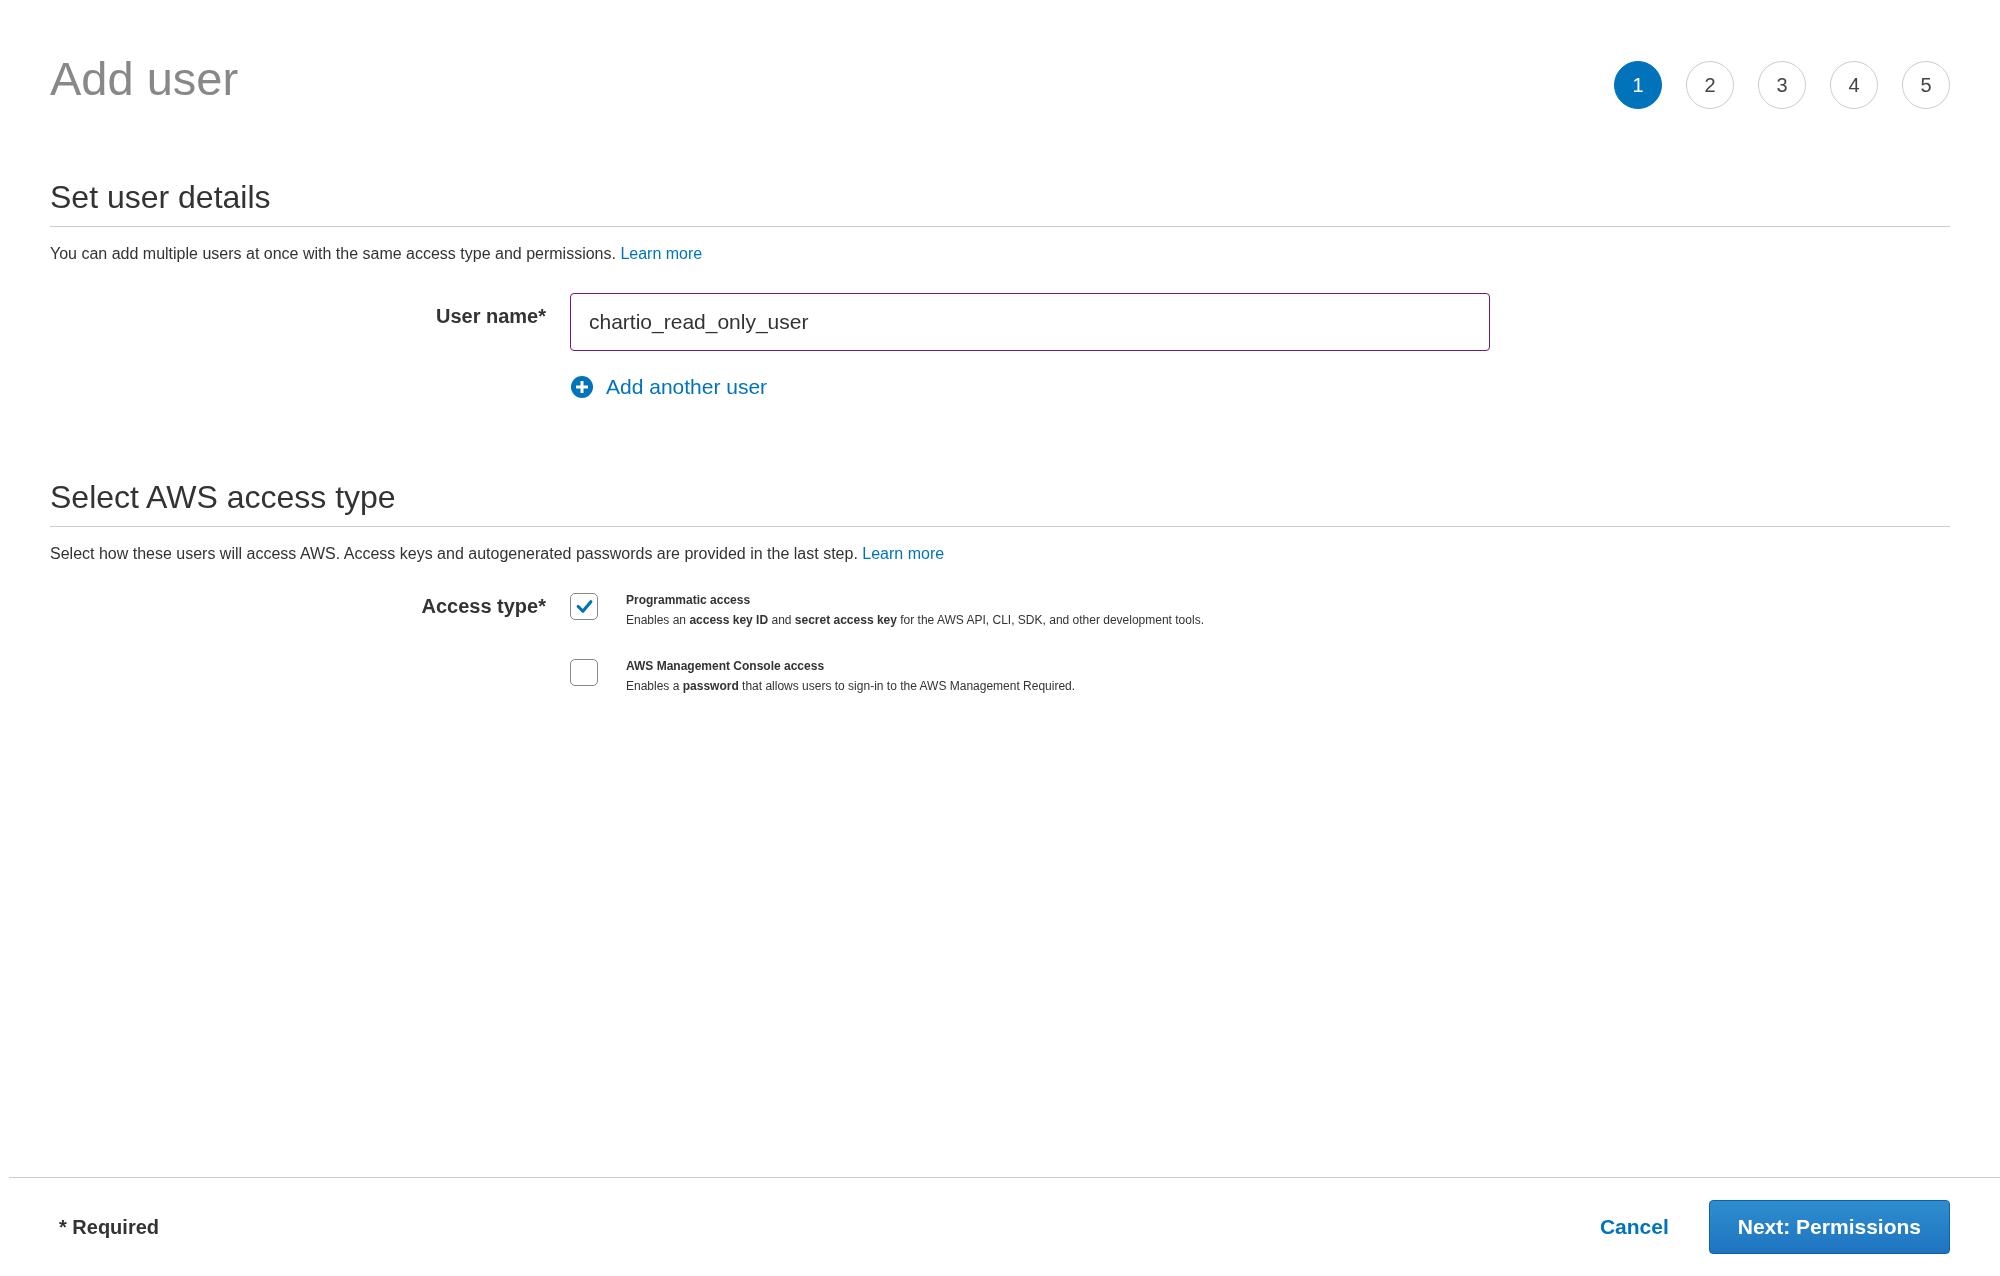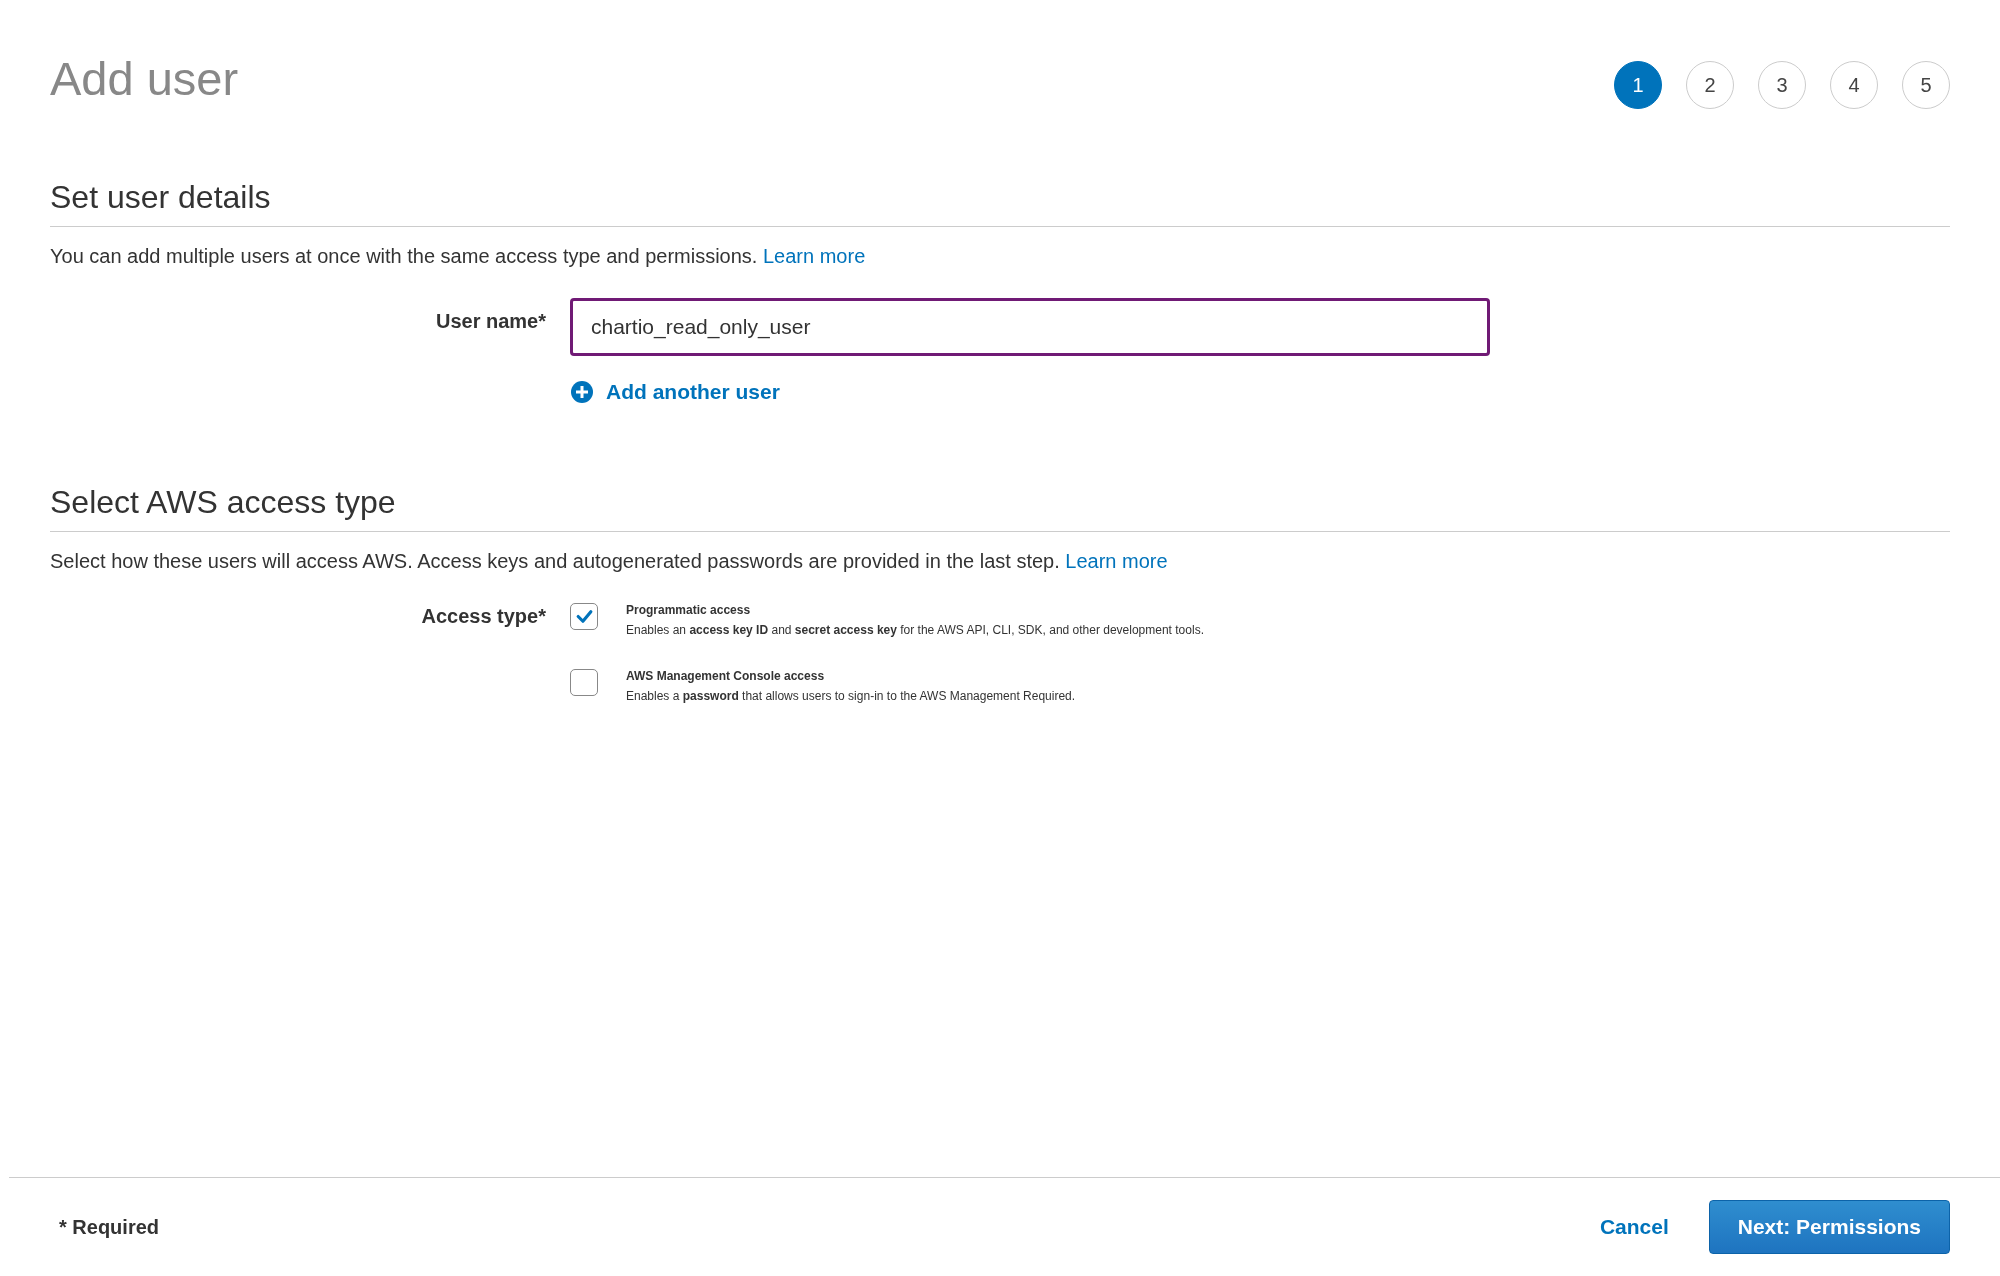--- a/index.html
+++ b/index.html
@@ -57,21 +57,21 @@
       font-weight: 400;
       color: #333;
       margin-bottom: 10px;
     }
     .divider {
       border: none;
       border-top: 1px solid #ccc;
       margin-bottom: 18px;
     }
     .section-desc {
-      font-size: 20px;
+      font-size: 16px;
       color: #333;
       margin-bottom: 30px;
     }
     .link {
       color: #0073bb;
       text-decoration: none;
       cursor: pointer;
     }
     .form-row {
       display: flex;
@@ -86,42 +86,42 @@
       font-size: 20px;
       color: #333;
       padding-top: 12px;
     }
     .input-col {
       flex: 1;
     }
     .text-input {
       width: 920px;
       height: 58px;
-      border: 3px solid #701a75;
+      border: 1px solid #701a75;
       border-radius: 4px;
       padding: 0 18px;
       font-size: 21px;
       color: #333;
     }
     .add-user-row {
       display: flex;
       align-items: center;
       gap: 12px;
       margin-top: 24px;
       cursor: pointer;
     }
     .plus-icon {
       width: 24px;
       height: 24px;
       display: inline-flex;
     }
     .add-user-label {
       color: #0073bb;
       font-size: 21px;
-      font-weight: 700;
+      font-weight: 400;
     }
     .section2 {
       margin-top: 80px;
     }
     .access-row {
       display: flex;
       align-items: flex-start;
       margin-bottom: 30px;
     }
     .access-label-col {

